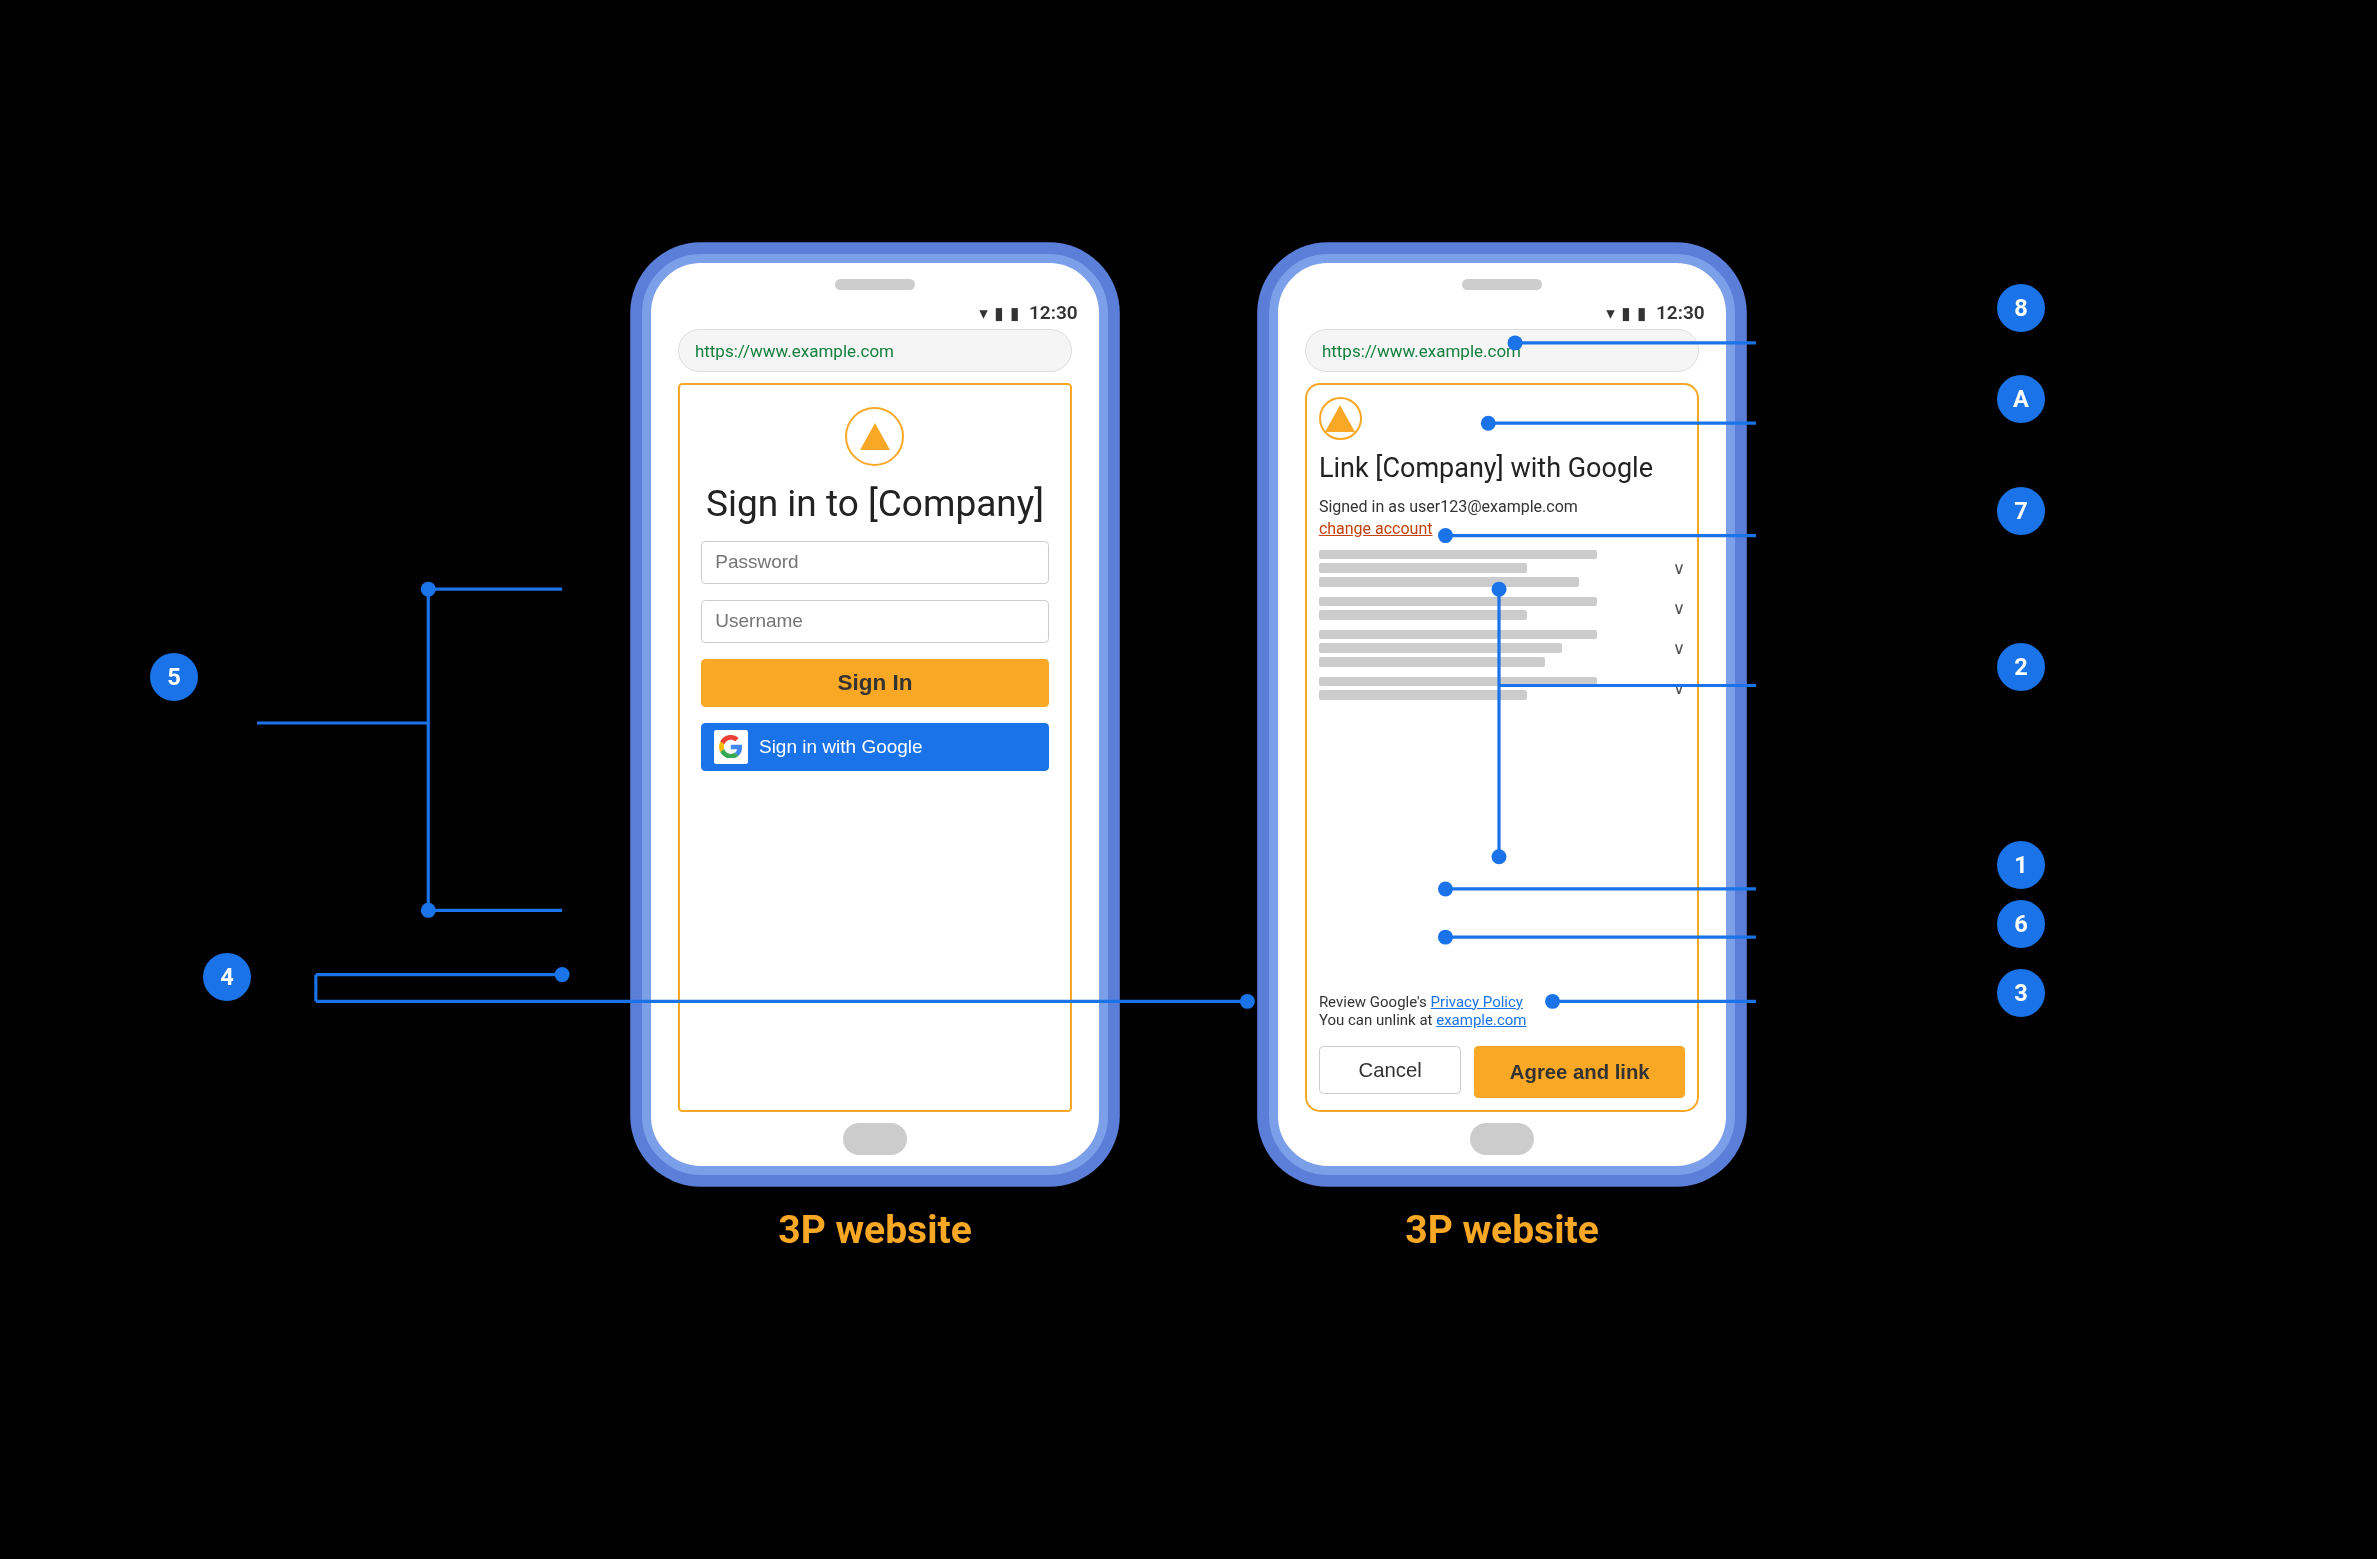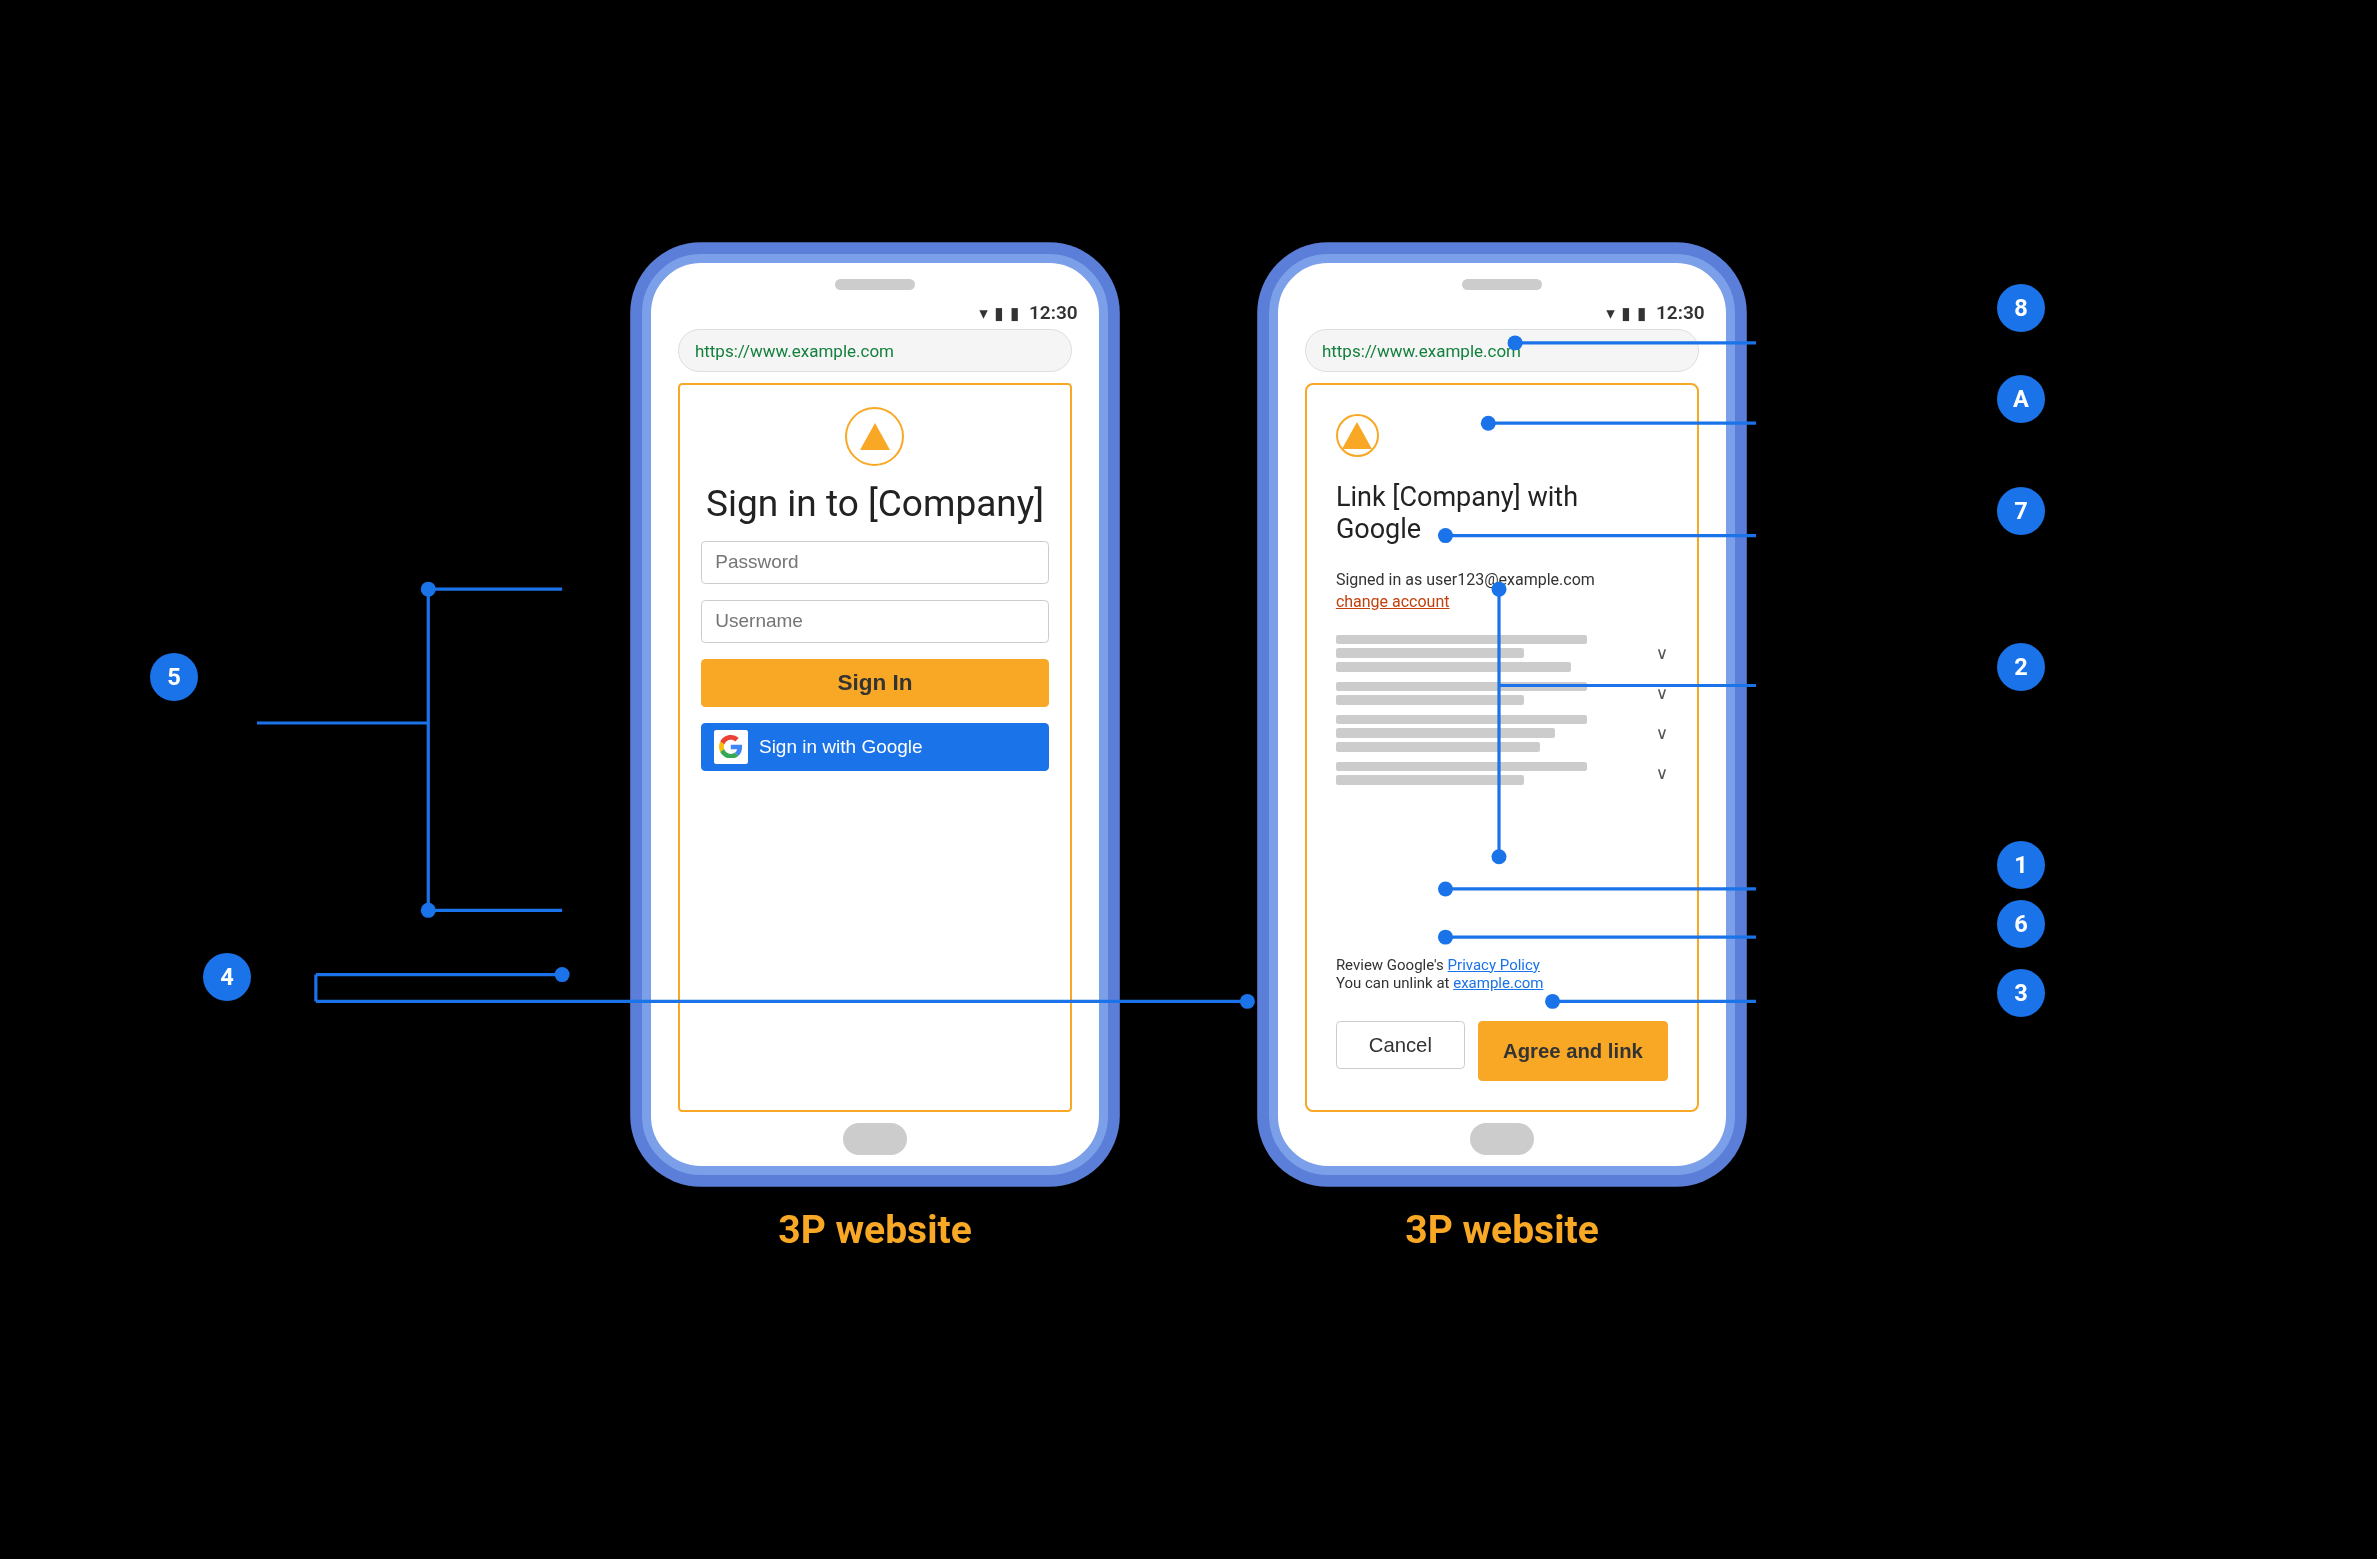--- a/index.html
+++ b/index.html
@@ -228,25 +228,25 @@
       border-radius: 16px;
       margin: 10.7px auto;
       flex-shrink: 0;
     }
 
     
     .link-screen-content {
       width: 88%;
       flex: 1;
       border: 2.1px solid #F9A825;
-      border-radius: 8px;
-      padding: 29px;
+      border-radius: 15px;
+      padding: 12px;
       display: flex;
       flex-direction: column;
-      gap: 24px;
+      gap: 12px;
       overflow: hidden;
     }
 
     .link-title {
       font-size: 27px;
       color: #222;
       font-weight: 400;
     }
 
     .signed-in-text {
@@ -322,21 +322,21 @@
       background: #fff;
       border: 1.1px solid #ccc;
       border-radius: 4.3px;
       font-size: 20.3px;
       color: #333;
       cursor: pointer;
     }
 
     .agree-btn {
       flex: 1.5;
-      height: 60px;
+      height: 52px;
       background: #F9A825;
       border: none;
       border-radius: 4.3px;
       font-size: 20.3px;
       font-weight: 600;
       color: #333;
       cursor: pointer;
     }
 
     

